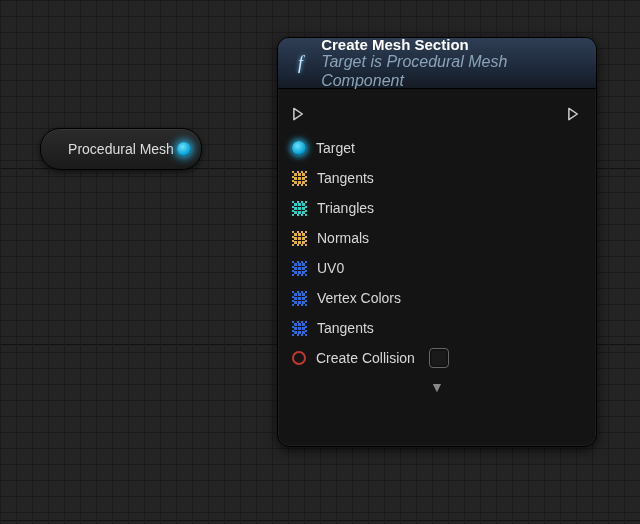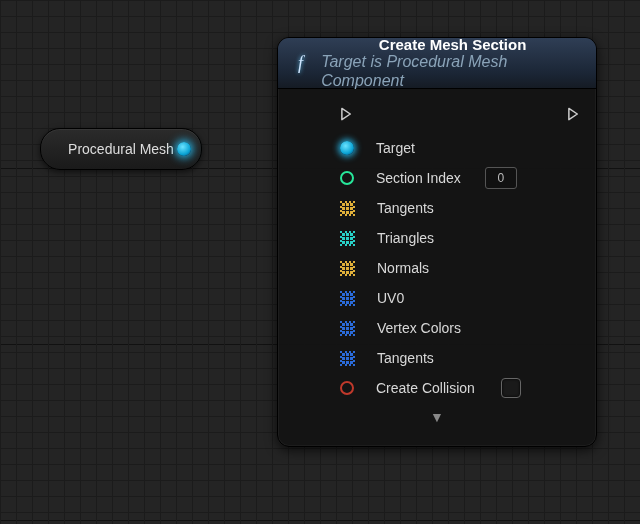--- a/index.html
+++ b/index.html
@@ -46,25 +46,25 @@
     height:50px;border-radius:11px 11px 0 0;
     background:linear-gradient(#2f3e55,#1b2636 70%,#151b24);
     display:flex;align-items:center;padding:0 12px;gap:10px;
     border-bottom:1px solid #000;
   }
   .f-badge{
     width:22px;height:22px;display:flex;align-items:center;justify-content:center;
     font-style:italic;font-family:Georgia,serif;font-size:18px;color:#cfe6ff;
     text-shadow:0 0 4px #6cf;
   }
-  .hdr-text{display:flex;flex-direction:column;line-height:1.15;align-items:center;}
+  .hdr-text{display:flex;flex-direction:column;line-height:1.15;}
   .hdr-title{color:#fff;font-size:15px;font-weight:600;}
   .hdr-sub{color:#8aa3b8;font-size:16px;font-style:italic;}
   .func-body{padding:10px 14px 6px 14px;position:relative;}
-  .row{display:flex;align-items:center;height:30px;gap:22px;margin-left:48px;}
+  .row{display:flex;align-items:center;height:30px;gap:10px;}
   .exec-row{justify-content:space-between;margin-bottom:4px;}
   .pin{display:flex;align-items:center;gap:10px;}
   .pin-label{color:#d8d8d8;}
   
   .exec-shape{width:15px;height:16px;display:block;}
   
   .pin-icon{width:14px;height:14px;display:inline-block;}
   .circle-filled{border-radius:50%;background:radial-gradient(circle at 40% 35%,#6be3ff,#0aa3d4 60%,#036);box-shadow:0 0 6px 2px rgba(40,200,255,.8);}
   .ring{border-radius:50%;border:2px solid var(--c);width:10px;height:10px;}
   .diamond{width:11px;height:11px;border:2px dotted var(--c);transform:rotate(0deg);display:grid;grid-template-columns:repeat(3,3px);grid-template-rows:repeat(3,3px);gap:1px;}
@@ -122,25 +122,20 @@
             <path d="M2 2 L11 8 L2 14 Z" fill="none" stroke="#ccc" stroke-width="1.6" stroke-linejoin="round"></path>
           </svg>
       </span>
     </div>
 
     <div class="row">
       <span class="pin-icon circle-filled"></span>
       <span class="pin-label">Target</span>
     </div>
 
-    <div class="row">
-      <span class="pin-icon ring" style="--c:#27e69a"></span>
-      <span class="pin-label">Section Index</span>
-      <span class="intbox">0</span>
-    </div>
 
     <div class="row">
       <span class="pin-icon diamond" style="--c:#e0b03a">
           <span></span>
           <span></span>
           <span></span>
           <span></span>
           <span></span>
           <span></span>
           <span></span>

